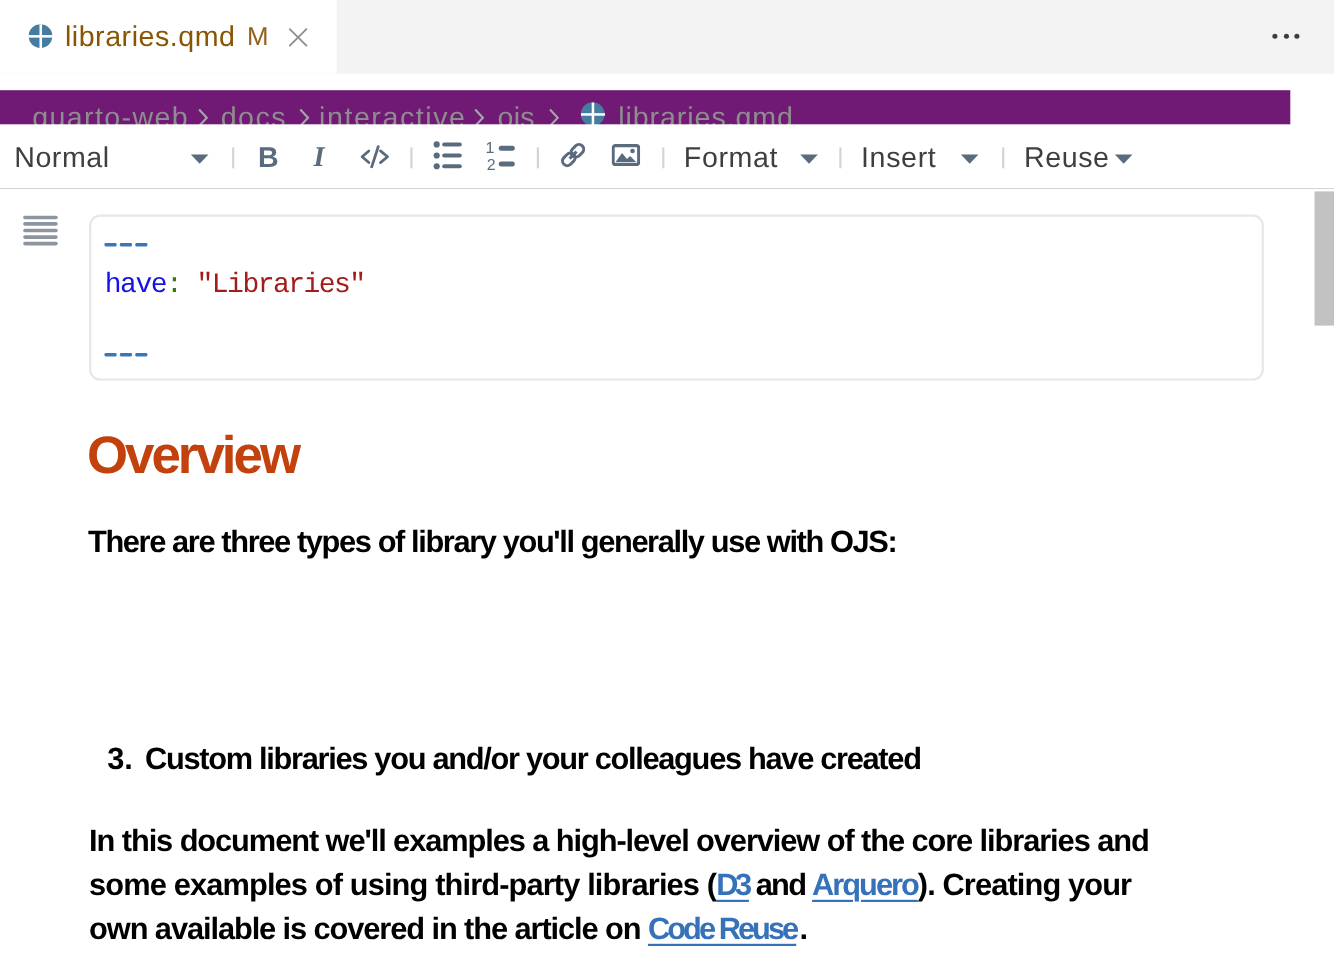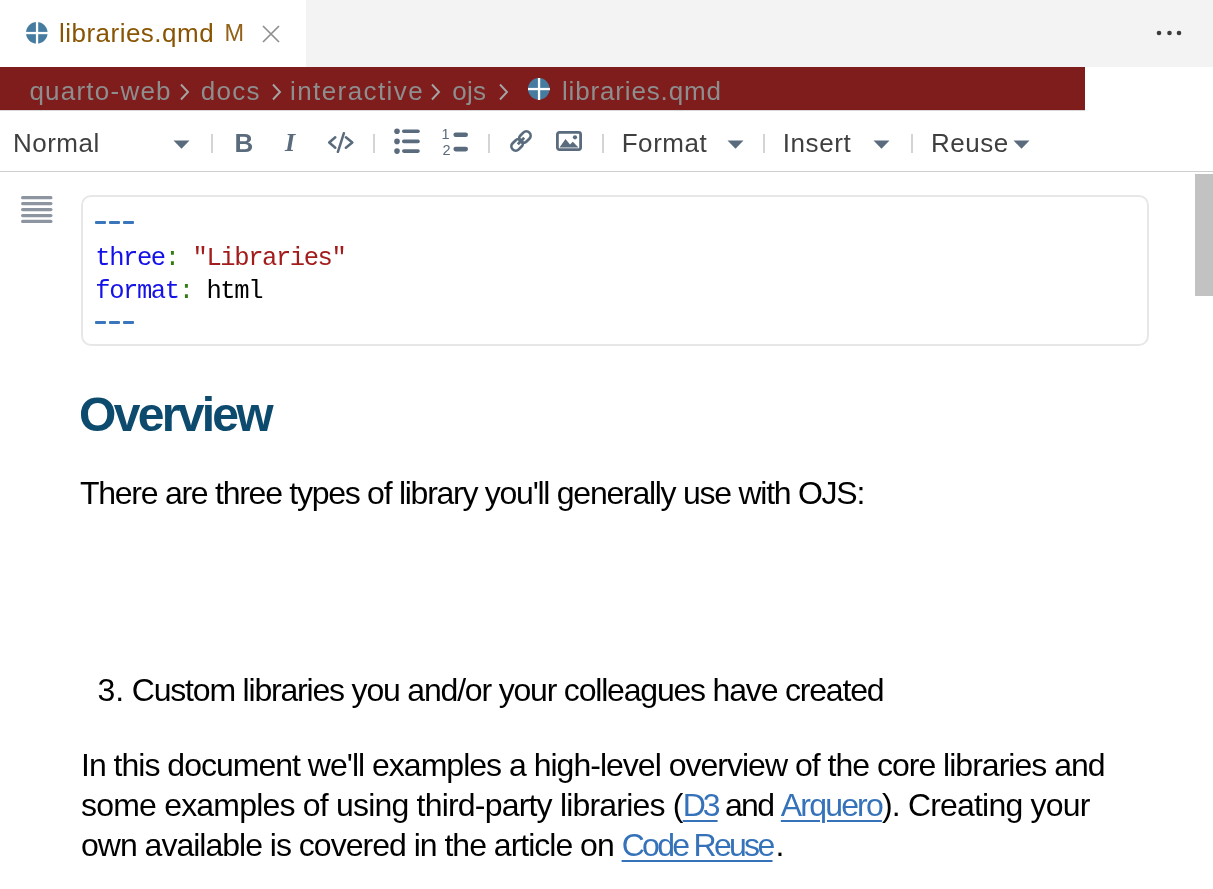--- a/index.html
+++ b/index.html
@@ -9,21 +9,21 @@
   
   #tabbar { position:absolute; left:0; top:0; width:1213px; height:67px; background:#f3f3f3; }
   #tab { position:absolute; left:0; top:0; width:306px; height:67px; background:#ffffff; }
   #tabicon { position:absolute; left:26px; top:22px; }
   #tabname { position:absolute; left:59px; top:17.5px; font-size:26px; color:#895503; letter-spacing:0.48px; }
   #mbadge  { position:absolute; left:224.5px; top:19.8px; font-size:23.5px; color:#936118; }
   #closex  { position:absolute; left:261.7px; top:24.7px; }
   #dots    { position:absolute; left:1150px; top:28px; }
 
   
-  #crumbs { position:absolute; left:0; top:67px; width:1085px; height:44px; background:#7f1d1d;
+  #crumbs { position:absolute; left:0; top:82px; width:1173px; height:44px; background:#701a75;
             border-bottom:1.5px solid #d7d7d7; }
   .crumb { position:absolute; top:8.5px; font-size:26px; color:#8e8e8e; white-space:pre; }
   .chev  { position:absolute; top:15.5px; }
 
   
   #toolbar { position:absolute; left:0; top:112.5px; width:1213px; height:59px; background:#fff;
              border-bottom:1.5px solid #cfcfcf; }
   .tbtext { position:absolute; top:15px; font-size:26px; color:#3f3f3f; }
   .tbsep  { position:absolute; top:21px; width:2px; height:19px; background:#d4d4d4; }
   .tbicon { position:absolute; }
@@ -39,23 +39,23 @@
   .codeline { font-family:"Liberation Mono", monospace;
           font-size:25.5px; letter-spacing:-1.41px; line-height:29.3px; white-space:pre; }
   .cmeta { color:#3a76bb; font-weight:bold; }
   .dash { display:inline-block; width:10.6px; height:3.4px; background:#3a76bb; margin-right:3.4px; border-radius:1px; vertical-align:5.7px; }
   .ckey  { color:#1512e8; }
   .ccolon{ color:#337a12; }
   .cstr  { color:#a31c1c; }
   .cplain{ color:#000; }
 
   h2 { position:absolute; left:79px; top:213px; font-size:48px; line-height:60px;
-       font-weight:bold; color:#0c4a6e; letter-spacing:-2.68px; }
-
-  .body-t { font-size:32px; line-height:40px; color:#000; white-space:pre; }
+       font-weight:bold; color:#c2410c; letter-spacing:-2.68px; }
+
+  .body-t { font-size:28px; line-height:40px; color:#000; white-space:pre;font-weight:bold; }
   #p1 { position:absolute; left:80px; top:300.9px; letter-spacing:-1.26px; }
   .li { position:absolute; }
   .num { display:inline-block; width:34.4px; letter-spacing:0; }
   #li1 { left:97.4px; top:365.2px; }
   #li2 { left:97.4px; top:431.8px; }
   #li3 { left:97.4px; top:497.7px; }
   #li1 .litext { letter-spacing:-1.28px; }
   #li3 .litext { letter-spacing:-1.19px; }
   #p2 { position:absolute; left:81px; top:573px; }
   #p2 .l1 { letter-spacing:-0.99px; }
@@ -175,22 +175,21 @@
   <svg id="draghandle" width="32" height="28" viewBox="0 0 32 28">
     <rect x="0" y="0" width="31.5" height="3.3" rx="1.65" fill="#8d95a0"></rect>
     <rect x="0" y="5.9" width="31.5" height="3.3" rx="1.65" fill="#8d95a0"></rect>
     <rect x="0" y="11.9" width="31.5" height="3.3" rx="1.65" fill="#8d95a0"></rect>
     <rect x="0" y="17.9" width="31.5" height="3.3" rx="1.65" fill="#8d95a0"></rect>
     <rect x="0" y="23.8" width="31.5" height="3.3" rx="1.65" fill="#8d95a0"></rect>
   </svg>
 
   <div id="codeblock">
     <div class="codeline" style="top:12.4px"><span class="cmeta"><i class="dash"></i><i class="dash"></i><i class="dash"></i></span></div>
-    <div class="codeline" style="top:47.3px"><span class="ckey">three</span><span class="ccolon">:</span><span class="cplain"> </span><span class="cstr">"Libraries"</span></div>
-    <div class="codeline" style="top:80.7px"><span class="ckey">format</span><span class="ccolon">:</span><span class="cplain"> html</span></div>
+    <div class="codeline" style="top:47.3px"><span class="ckey">have</span><span class="ccolon">:</span><span class="cplain"> </span><span class="cstr">"Libraries"</span></div>
     <div class="codeline" style="top:112.4px"><span class="cmeta"><i class="dash"></i><i class="dash"></i><i class="dash"></i></span></div>
   </div>
 
   <h2>Overview</h2>
 
   <div class="body-t" id="p1">There are three types of library you'll generally use with OJS:</div>
 
   <div class="body-t li" id="li3"><span class="num">3.</span><span class="litext">Custom libraries you and/or your colleagues have created</span></div>
 
   <div class="body-t" id="p2"><span class="l1">In this document we'll examples a high-level overview of the core libraries and</span>

